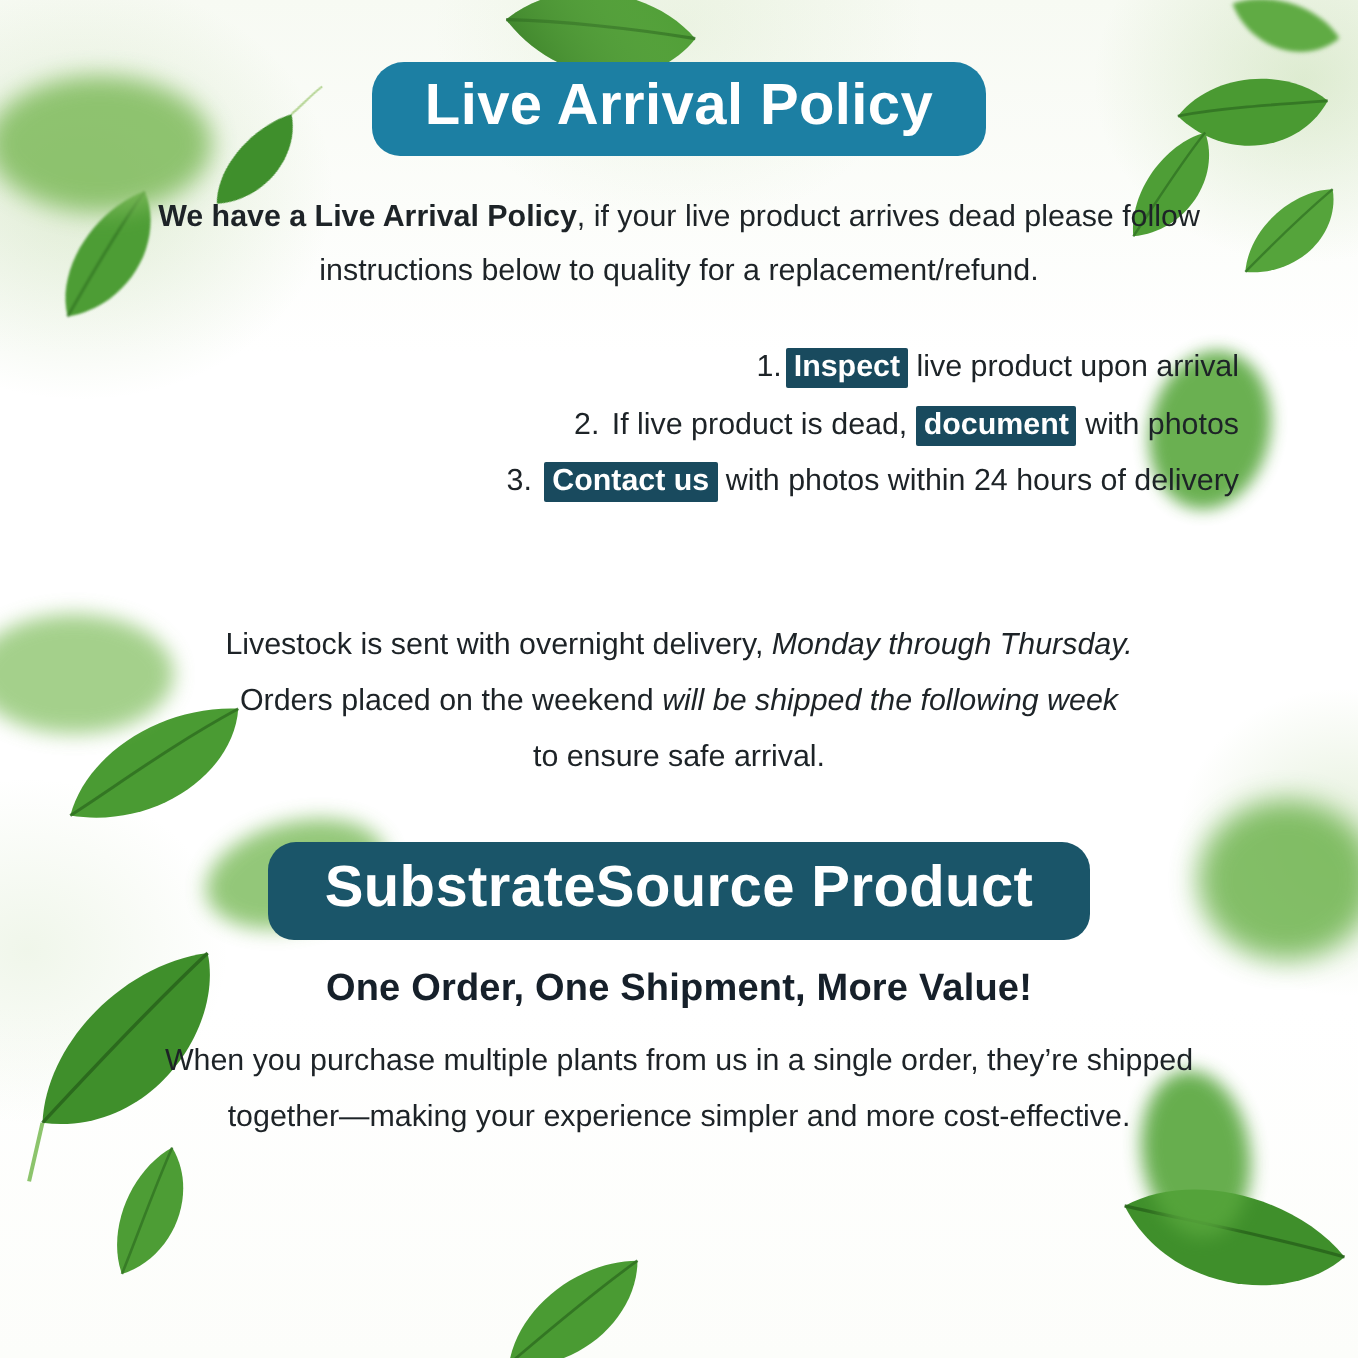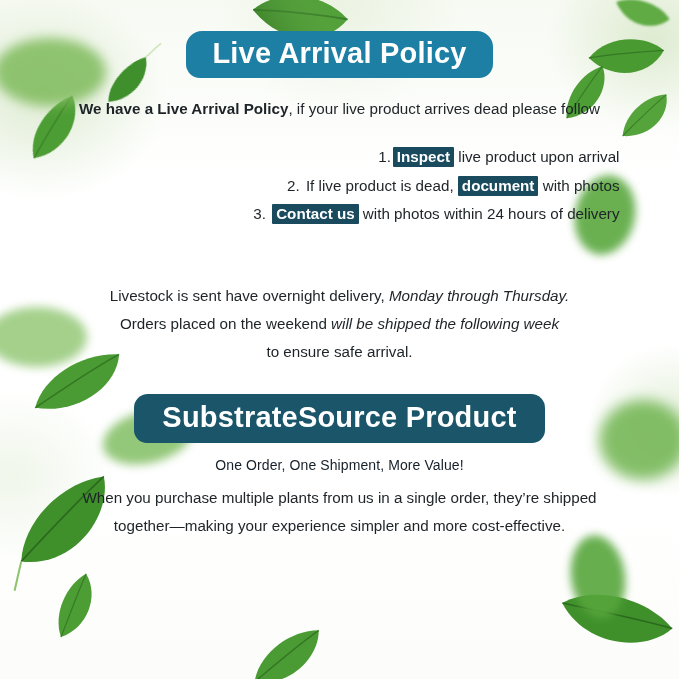--- a/index.html
+++ b/index.html
@@ -125,22 +125,22 @@
     width: 510px;
     text-align: center;
     font-size: 15.2px;
     line-height: 1.84;
     color: #1d2327;
   }
   .livestock em { font-style: italic; }
 
   .sub-head {
     margin-top: 14px;
-    font-size: 14px;
-    font-weight: 400;
+    font-size: 19px;
+    font-weight: 700;
     color: #16202a;
     text-align: right;
     letter-spacing: 0.1px;
   }
 
   .closing {
     margin-top: 11px;
     width: 520px;
     text-align: center;
     font-size: 15.2px;
@@ -279,37 +279,38 @@
       <ellipse cx="52" cy="33" rx="46" ry="26" fill="#79ba58" transform="rotate(-14 52 33)"></ellipse>
     </svg>
   </div>
 
   <div class="content">
 
     <div class="banner banner-primary">Live Arrival Policy</div>
 
     <div class="intro">
       <span class="semi">We have a Live Arrival Policy</span><span>, if your live product arrives dead please follow</span><br>
+      <span>instructions below to quality for a replacement/refund.</span>
     </div>
 
     <div class="steps">
       <div class="step">
         <span class="num">1.</span><span></span><span class="hl">Inspect</span><span> live product upon arrival</span>
       </div>
       <div class="step">
         <span class="num">2.</span><span> If live product is dead, </span><span class="hl">document</span><span> with photos</span>
       </div>
       <div class="step">
         <span class="num">3.</span><span> </span><span class="hl">Contact us</span><span> with photos within 24 hours of delivery</span>
       </div>
     </div>
 
 
     <div class="livestock">
-      <span>Livestock is sent have overnight delivery, </span><em>Monday through Thursday.</em><br>
+      <span>Livestock is sent with overnight delivery, </span><em>Monday through Thursday.</em><br>
       <span>Orders placed on the weekend </span><em>will be shipped the following week</em><br>
       <span>to ensure safe arrival.</span>
     </div>
 
     <div class="banner banner-dark">SubstrateSource Product</div>
 
     <div class="sub-head">One Order, One Shipment, More Value!</div>
 
     <div class="closing">
       <span>When you purchase multiple plants from us in a single order, they’re shipped</span><br>

